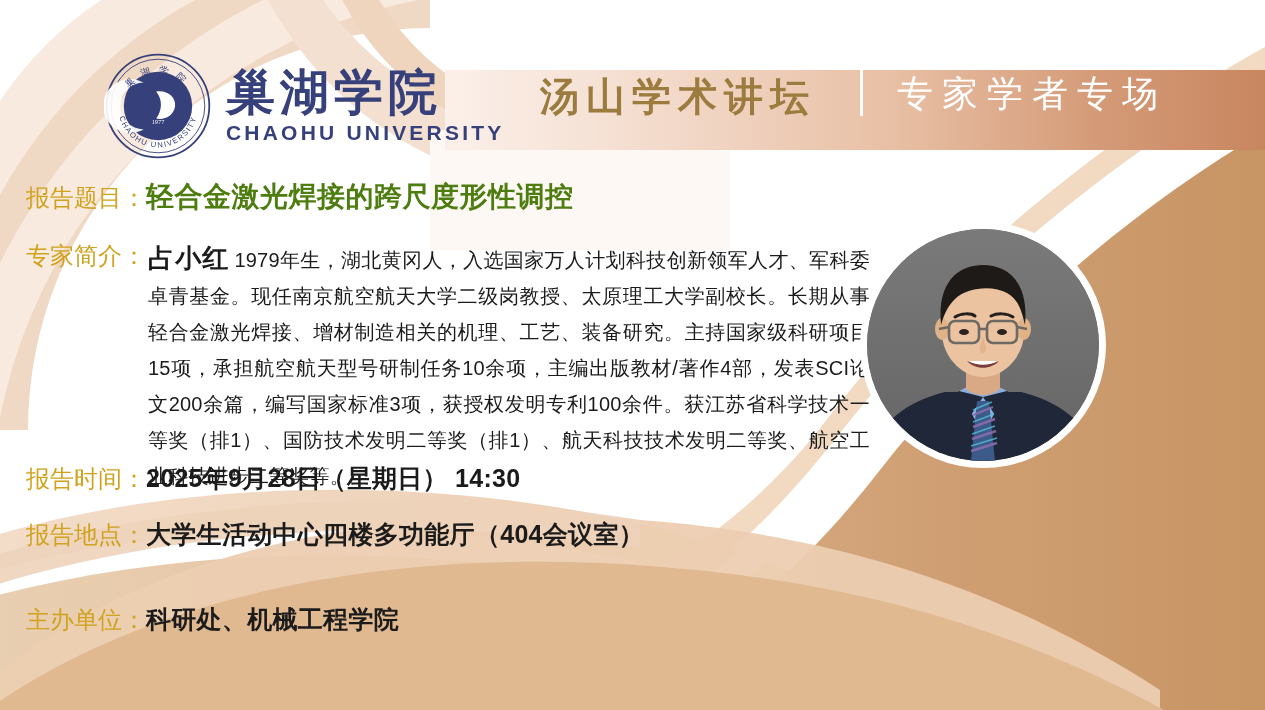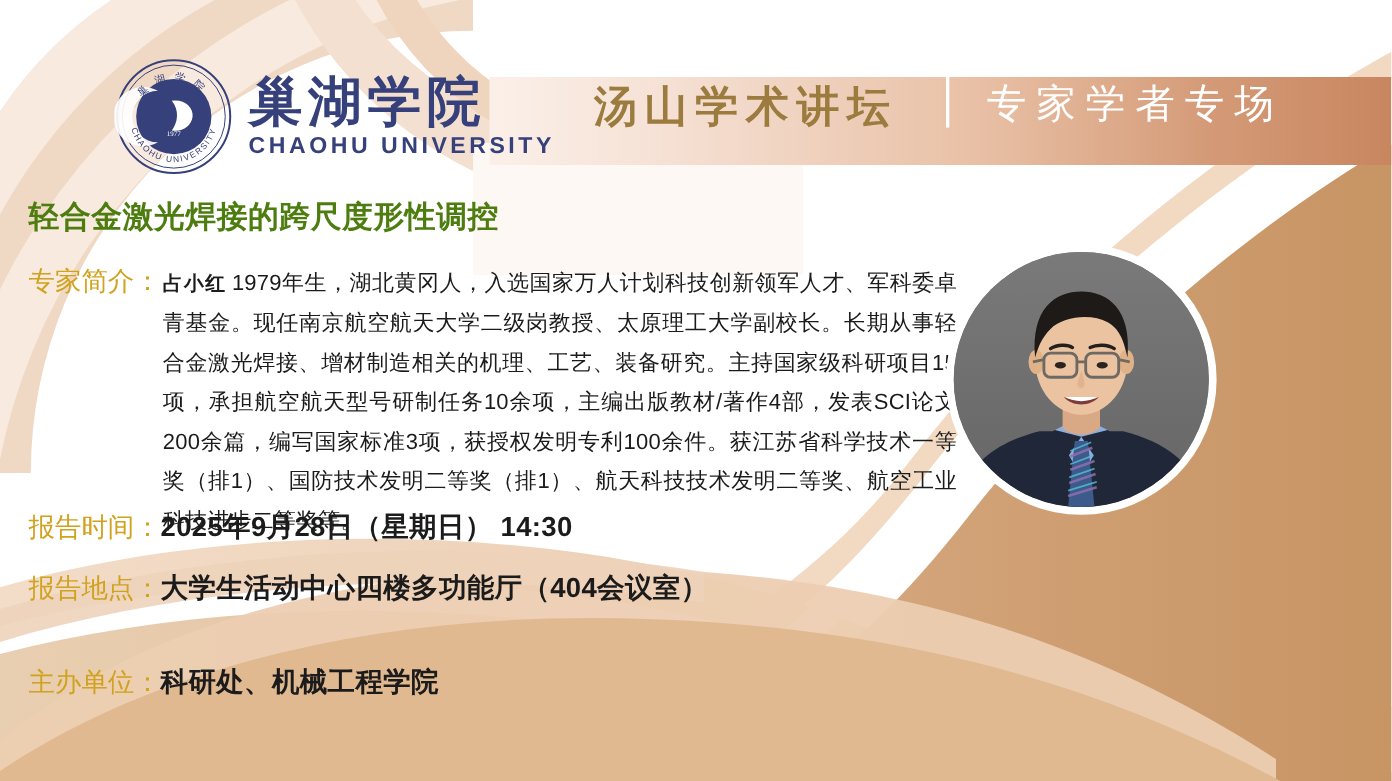--- a/index.html
+++ b/index.html
@@ -117,21 +117,21 @@
     position:absolute;
     left:148px;top:240px;
     width:722px;
     color:#1b1b1b;
     font-size:20px;
     line-height:36px;
     text-align:justify;
     letter-spacing:0.2px;
   }
   #bio-name{
-    font-size:18px;
+    font-size:26px;
     font-weight:bold;
     letter-spacing:1px;
     margin-right:5px;
   }
 
   
   #portrait{
     position:absolute;
     left:867px;top:229px;
     width:232px;height:232px;
@@ -236,20 +236,21 @@
     </div>
     <div id="logo-words">
       <div id="logo-cn">巢湖学院</div>
       <div id="logo-en">CHAOHU UNIVERSITY</div>
     </div>
   </div>
 
   <div id="content">
 
     <div class="row" id="row-title">
+      <span class="lbl">报告题目：</span>
       <span class="val-title">轻合金激光焊接的跨尺度形性调控</span>
     </div>
 
     <div class="row" id="row-bio">
       <span class="lbl">专家简介：</span>
     </div>
 
     <div id="bio-body"><span id="bio-name">占小红</span><span id="bio-text">1979年生，湖北黄冈人，入选国家万人计划科技创新领军人才、军科委卓青基金。现任南京航空航天大学二级岗教授、太原理工大学副校长。长期从事轻合金激光焊接、增材制造相关的机理、工艺、装备研究。主持国家级科研项目15项，承担航空航天型号研制任务10余项，主编出版教材/著作4部，发表SCI论文200余篇，编写国家标准3项，获授权发明专利100余件。获江苏省科学技术一等奖（排1）、国防技术发明二等奖（排1）、航天科技技术发明二等奖、航空工业科技进步二等奖等。</span></div>
 
     <div class="row" id="row-time">

